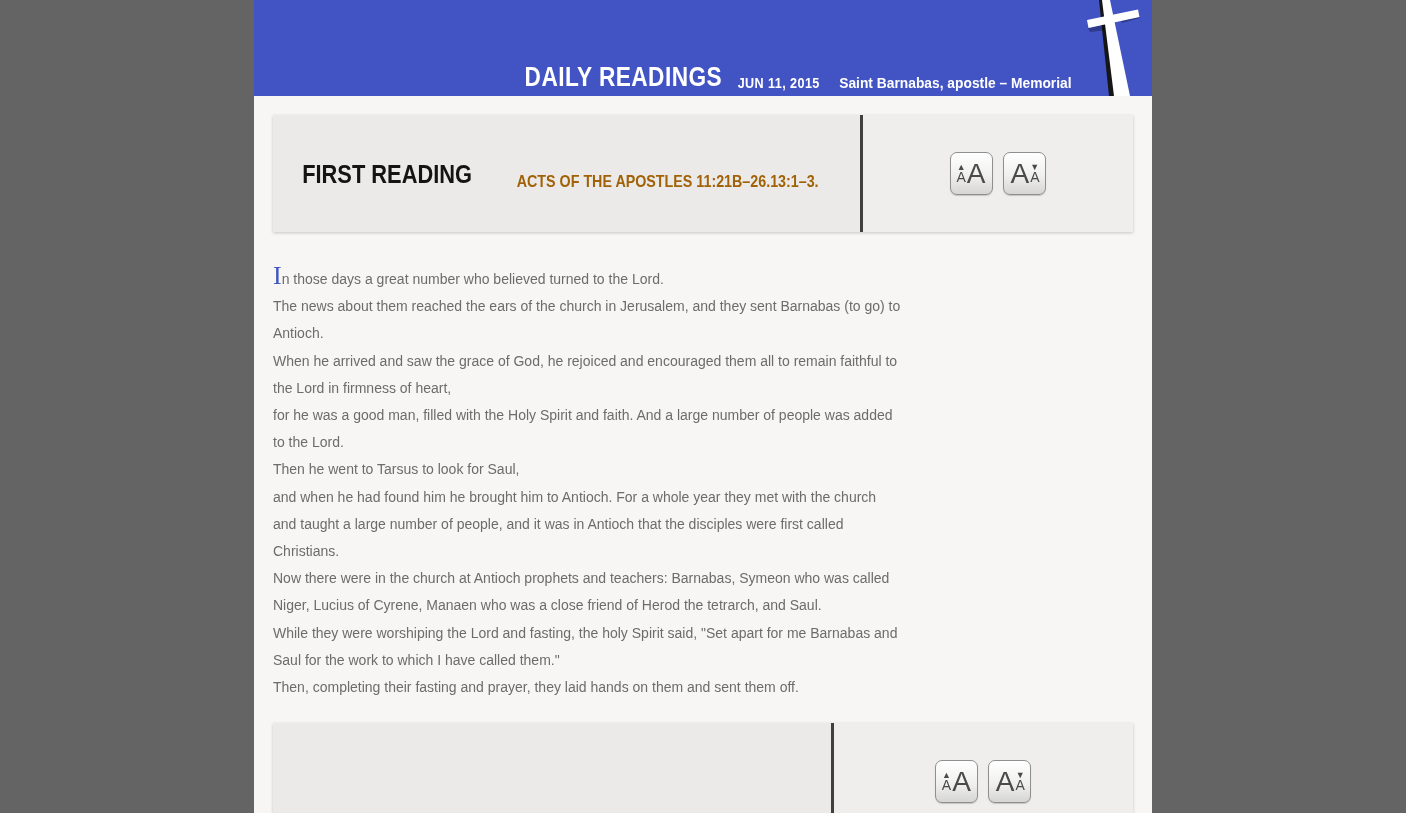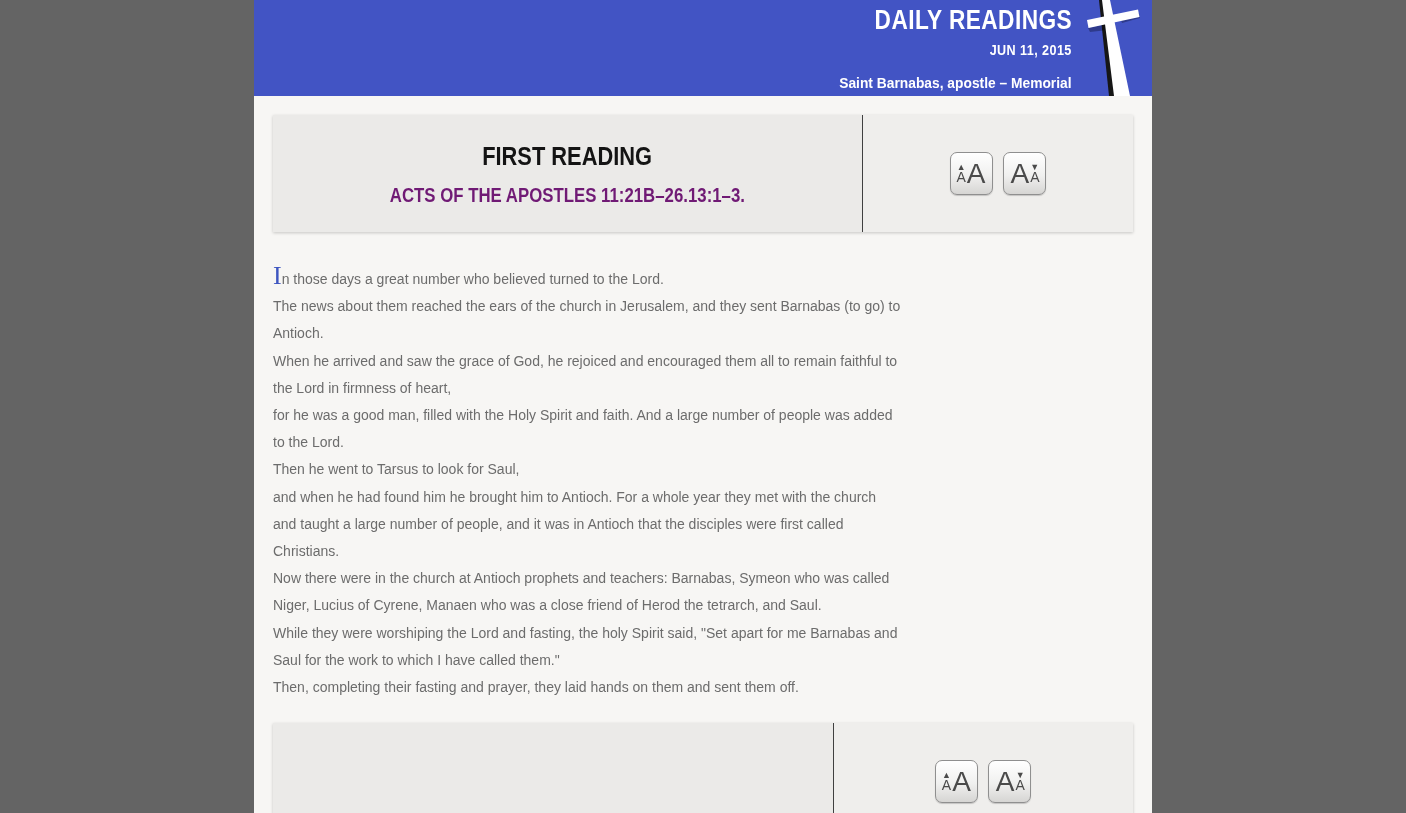--- a/index.html
+++ b/index.html
@@ -9,47 +9,47 @@
     background:#646464;
     overflow:hidden;
   }
   .viewport { width:1406px; height:813px; overflow:hidden; }
   .page { width:898px; margin:0 auto; min-height:813px; background:#f7f6f4; position:relative; }
 
   
   .app-header { height:96px; background:#4254c4; position:relative; }
   .header-text {
     position:absolute; top:6px; right:80px; bottom:5px;
-    display:flex; flex-direction:column; align-items:flex-end;
+    display:flex; align-items:flex-end;
     color:#ffffff; text-align:right;
   }
   .condensed { display:inline-block; transform:scaleX(0.84); transform-origin:100% 50%; white-space:nowrap; }
   .condensed-center { display:inline-block; transform:scaleX(0.84); transform-origin:50% 50%; white-space:nowrap; }
   .condensed-mild { display:inline-block; transform:scaleX(0.92); transform-origin:100% 50%; white-space:nowrap; }
   .h-title { font-size:27px; font-weight:bold; line-height:1.05; letter-spacing:0.5px; }
   .h-date  { font-size:15px; font-weight:bold; margin-top:7px; letter-spacing:0.5px; }
   .h-feast { font-size:15px; font-weight:bold; margin-top:auto; }
 
   
   .cross { position:absolute; top:0; right:8px; width:60px; height:96px; }
 
   
   .content { padding:19px; }
   .card {
     height:117px; background:#ebeae8; display:flex;
     box-shadow:0 1px 3px rgba(0,0,0,0.20);
   }
   .card-main {
-    display:flex; flex-direction:column; justify-content:center; align-items:center;
-    border-right:1px solid #404040; text-align:center;
+    display:flex; flex-direction:row; justify-content:center; align-items:center;
+    border-right:3px solid #404040; text-align:center;
   }
   .card--first .card-main { flex:0 0 68.6%; }
   .card--psalm .card-main { flex:0 0 65.2%; }
   .card-title { font-size:26px; font-weight:bold; color:#141414; line-height:1; }
-  .card-ref   { font-size:20px; font-weight:bold; color:#701a75; margin-top:16px; line-height:1; }
+  .card-ref   { font-size:17px; font-weight:bold; color:#a16207; margin-top:16px; line-height:1; }
   .card-buttons {
     flex:1; background:#efeeec; display:flex; align-items:center; justify-content:center; gap:10px;
   }
 
   
   .font-btn {
     width:43px; height:43px; border:1px solid #8f8f8f; border-radius:7px;
     background:linear-gradient(180deg,#ffffff 0%,#f0f0ef 55%,#d6d5d3 100%);
     box-shadow:0 1px 1px rgba(0,0,0,0.18);
     display:flex; align-items:center; justify-content:center;

